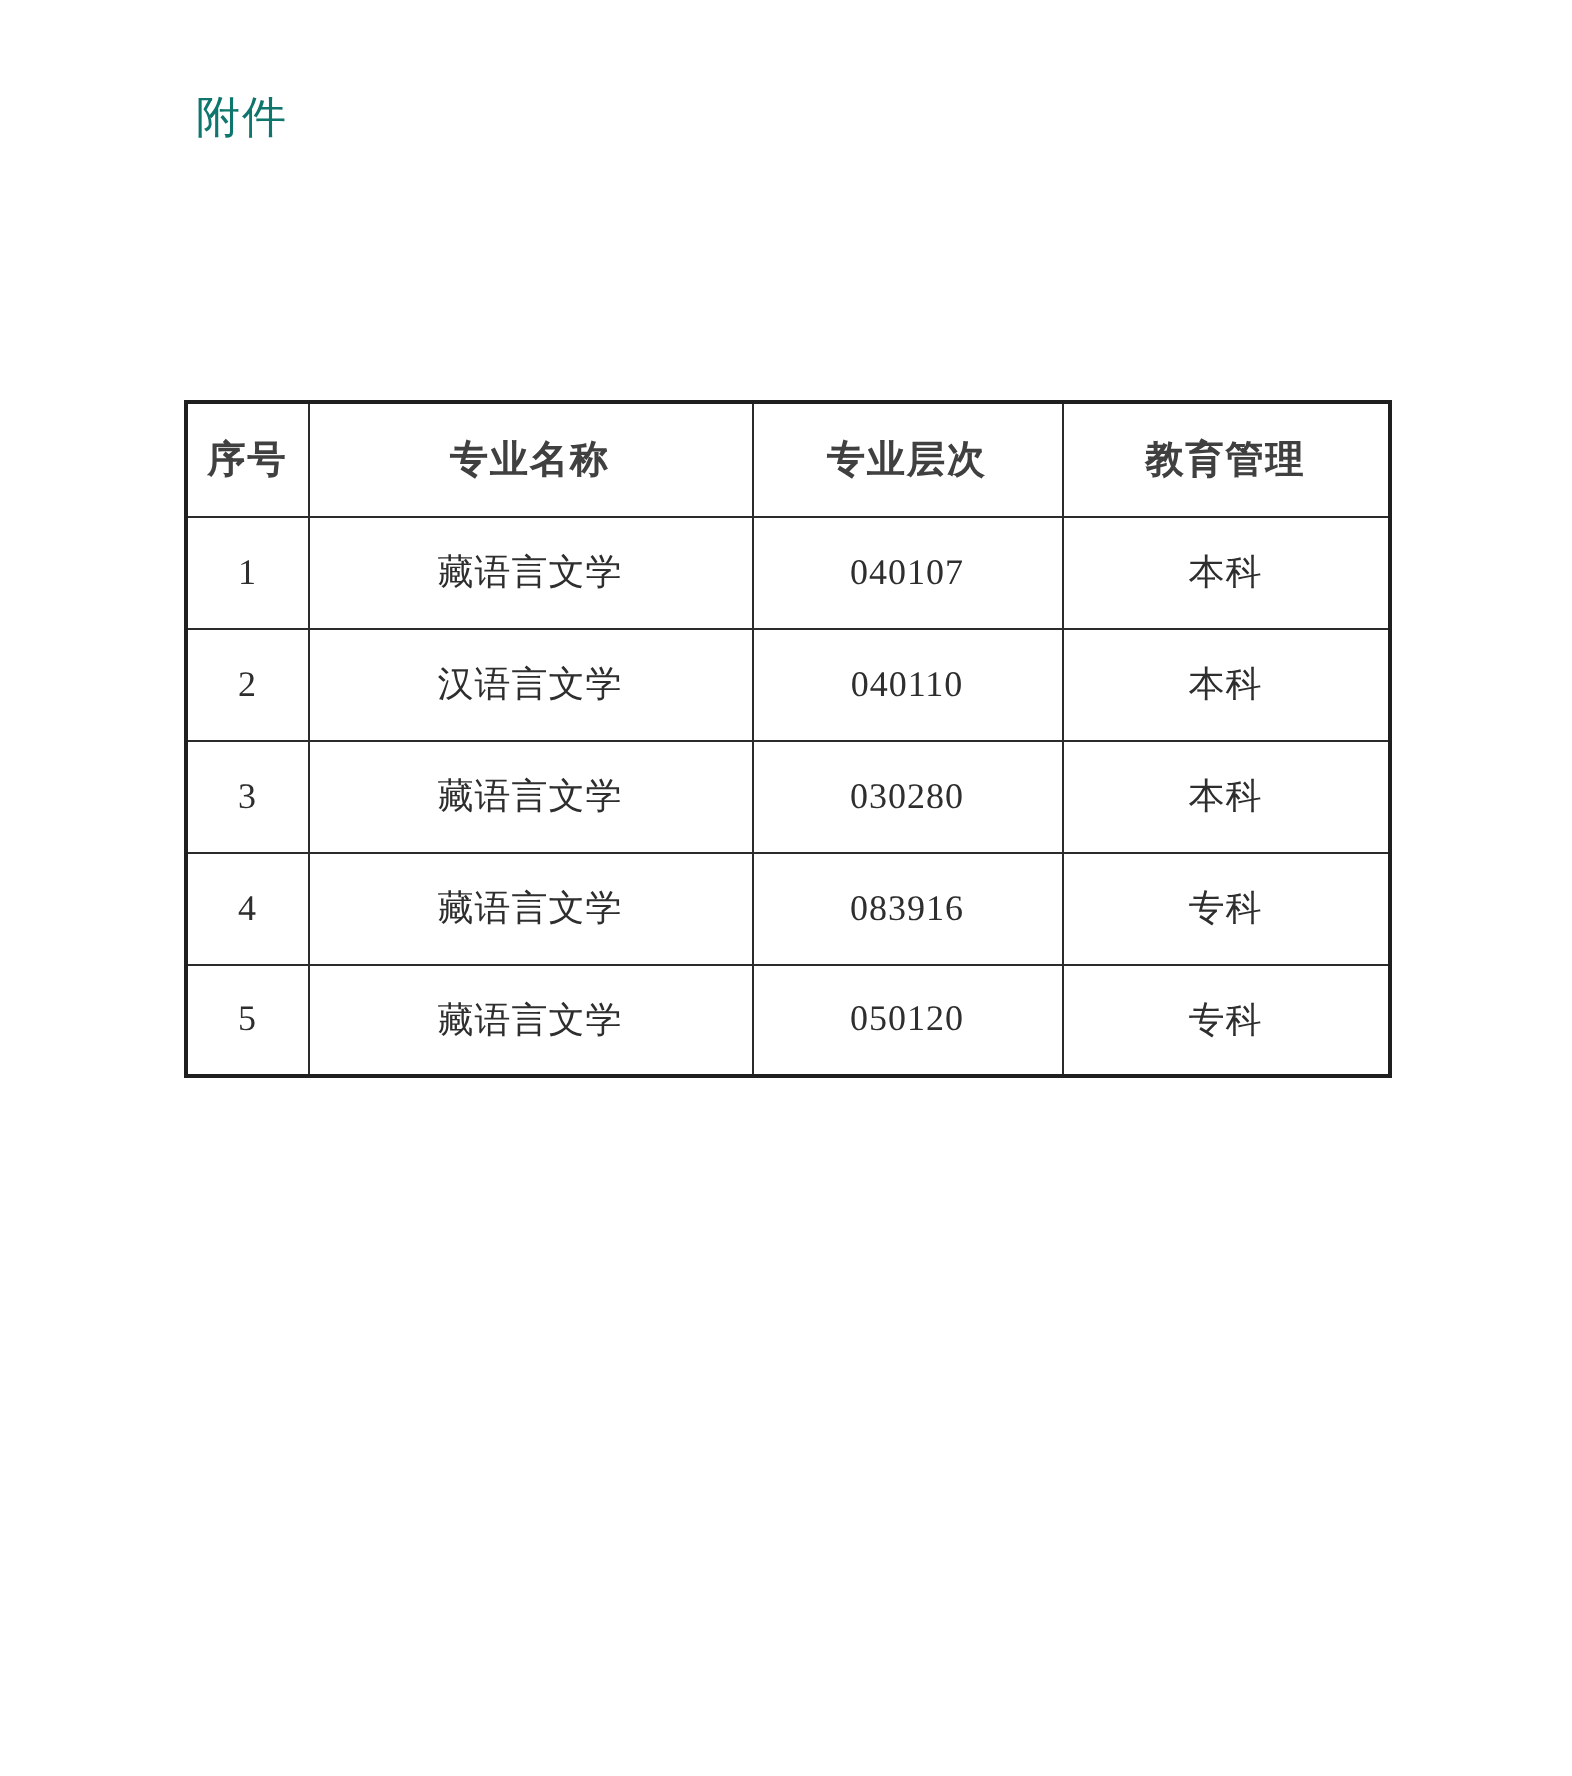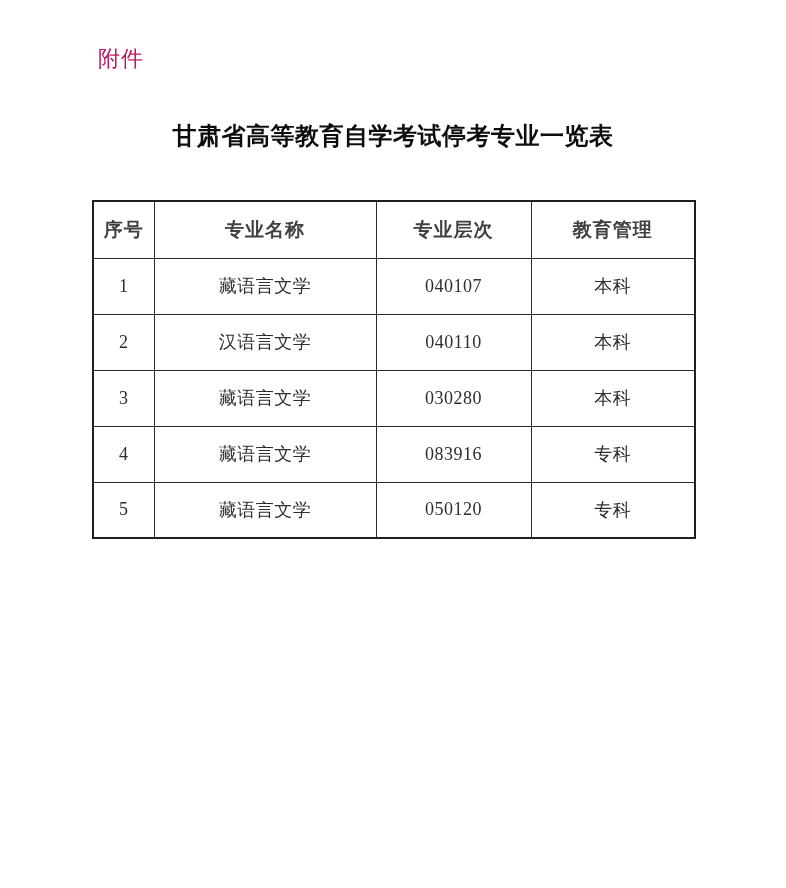--- a/index.html
+++ b/index.html
@@ -15,21 +15,21 @@
     overflow: hidden;
     font-family: "Liberation Serif", serif;
   }
   .attachment-label {
     position: absolute;
     left: 98px;
     top: 46px;
     font-family: "Liberation Sans", sans-serif;
     font-size: 22px;
     line-height: 26px;
-    color: #be185d;
+    color: #0f766e;
     letter-spacing: 1px;
   }
   .doc-title {
     position: absolute;
     left: 0;
     top: 121px;
     width: 786px;
     text-align: center;
     font-family: "Liberation Serif", serif;
     font-weight: bold;
@@ -76,21 +76,20 @@
     letter-spacing: 0.5px;
   }
 </style>
 </head>
 <body>
 
 <div class="page">
 
   <div class="attachment-label">附件</div>
 
-  <div class="doc-title">甘肃省高等教育自学考试停考专业一览表</div>
 
   <table class="majors">
     <colgroup>
       <col class="c-no">
       <col class="c-name">
       <col class="c-code">
       <col class="c-level">
     </colgroup>
     <thead>
       <tr>

